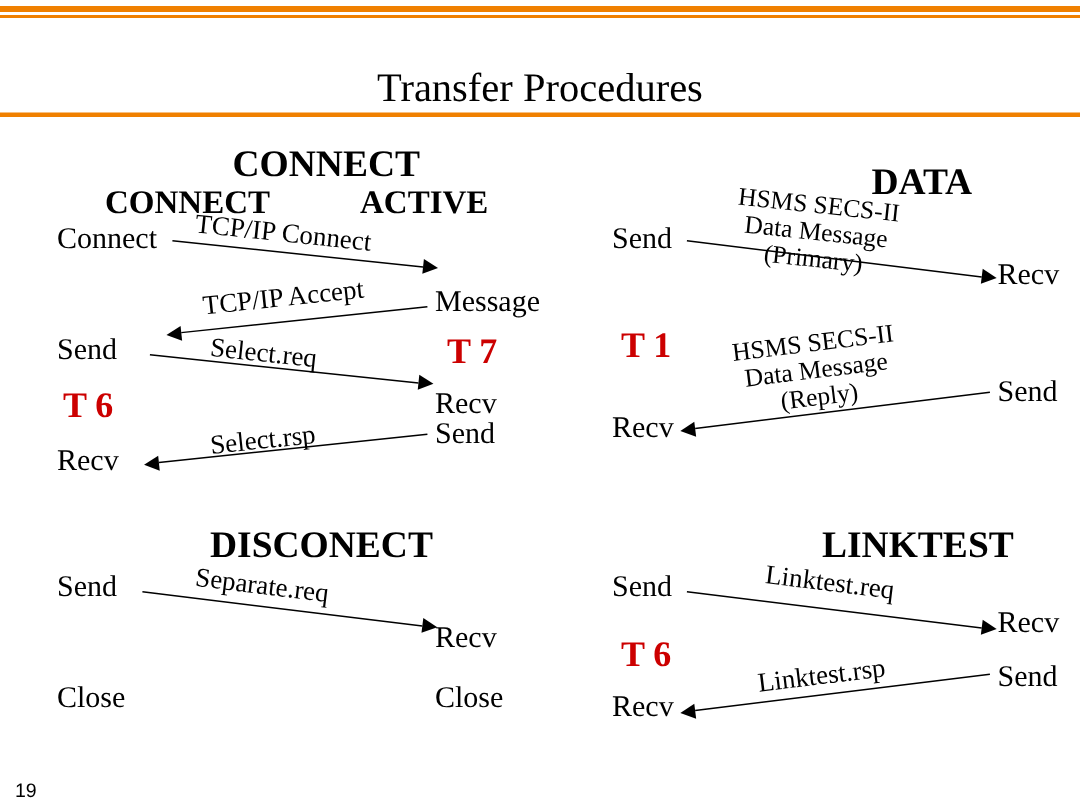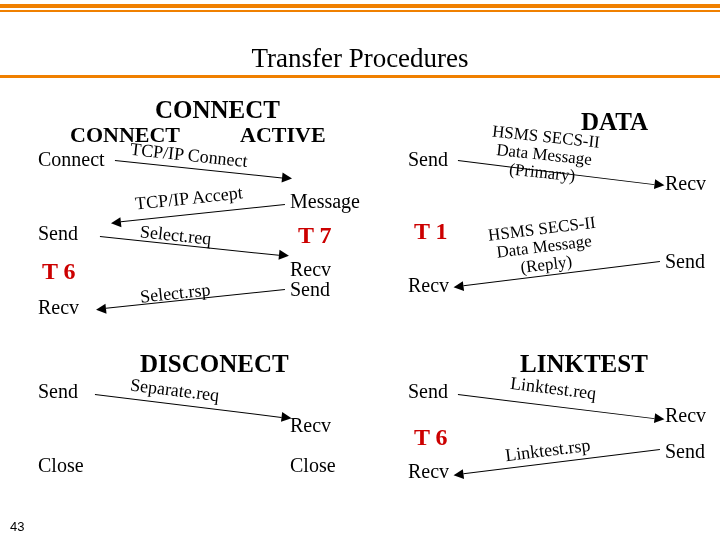--- a/index.html
+++ b/index.html
@@ -120,34 +120,34 @@
 
 <div class="abs lbl" style="left:290px; top:414px;">Recv</div>
 <div class="abs lbl" style="left:290px; top:454px;">Close</div>
 
 <div class="diag" style="left:95px; top:394px; transform:rotate(7deg);">
   <div class="shaft" style="width:188px;"></div>
     <div class="head" style="left:188px;"></div>
 </div>
 <div class="abs msg" style="left:130px; top:380px; transform:rotate(7deg);">Separate.req</div>
 
-<div class="abs big" style="left:520px; top:350px;">LINKTEST</div>
+<div class="abs big" style="left:548px; top:350px;">LINKTEST</div>
 
 <div class="abs lbl" style="left:408px; top:380px;">Send</div>
 <div class="abs tnum" style="left:414px; top:424px;">T 6</div>
 <div class="abs lbl" style="left:408px; top:460px;">Recv</div>
 
 <div class="abs lbl" style="left:665px; top:404px;">Recv</div>
 <div class="abs lbl" style="left:665px; top:440px;">Send</div>
 
 <div class="diag" style="left:458px; top:394px; transform:rotate(7deg);">
   <div class="shaft" style="width:198px;"></div>
     <div class="head" style="left:198px;"></div>
 </div>
 <div class="abs msg" style="left:510px; top:378px; transform:rotate(7deg);">Linktest.req</div>
 
 <div class="diag" style="left:660px; top:450px; transform:rotate(173deg);">
   <div class="shaft" style="width:198px;"></div>
     <div class="head" style="left:198px;"></div>
 </div>
 <div class="abs msg" style="left:505px; top:440px; transform:rotate(-7deg);">Linktest.rsp</div>
 
-<div class="pagenum">43</div>
+<div class="pagenum">19</div>
 
 </body></html>

